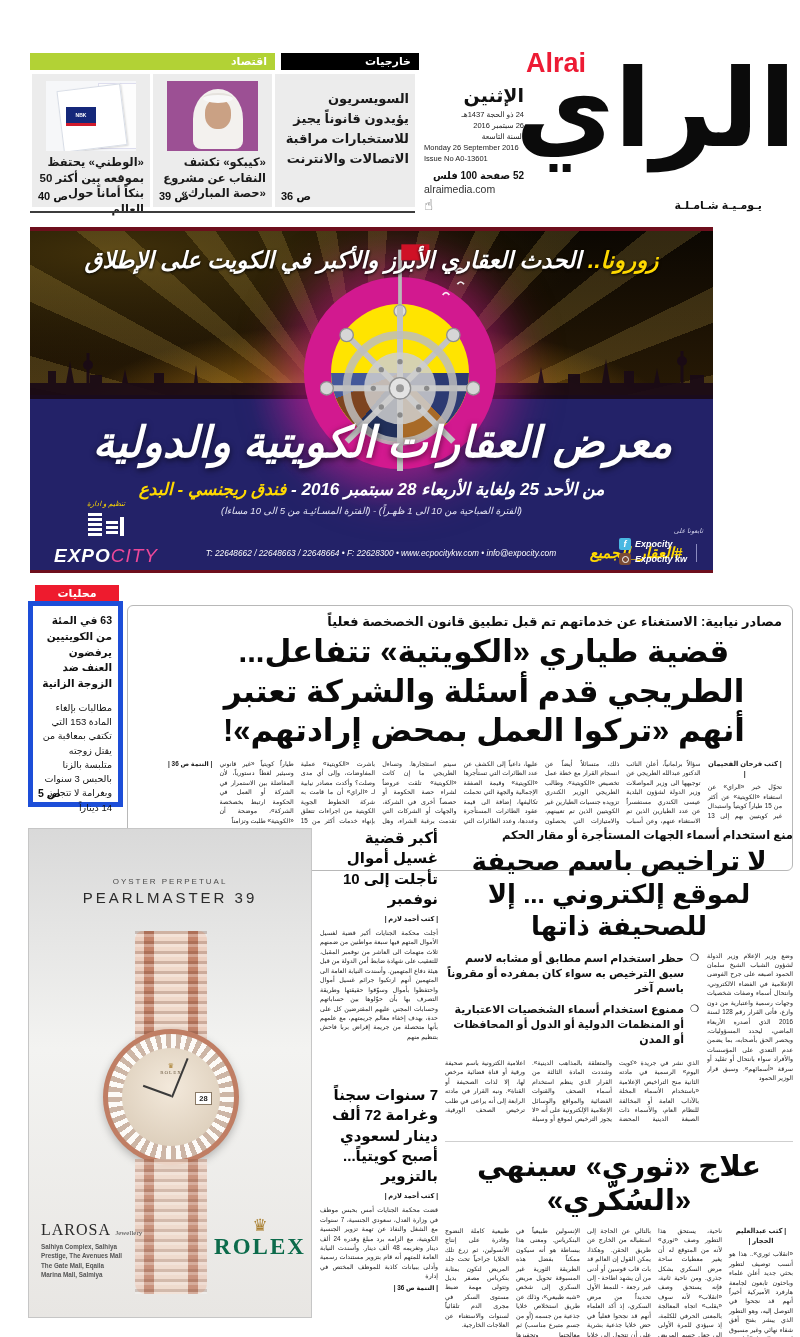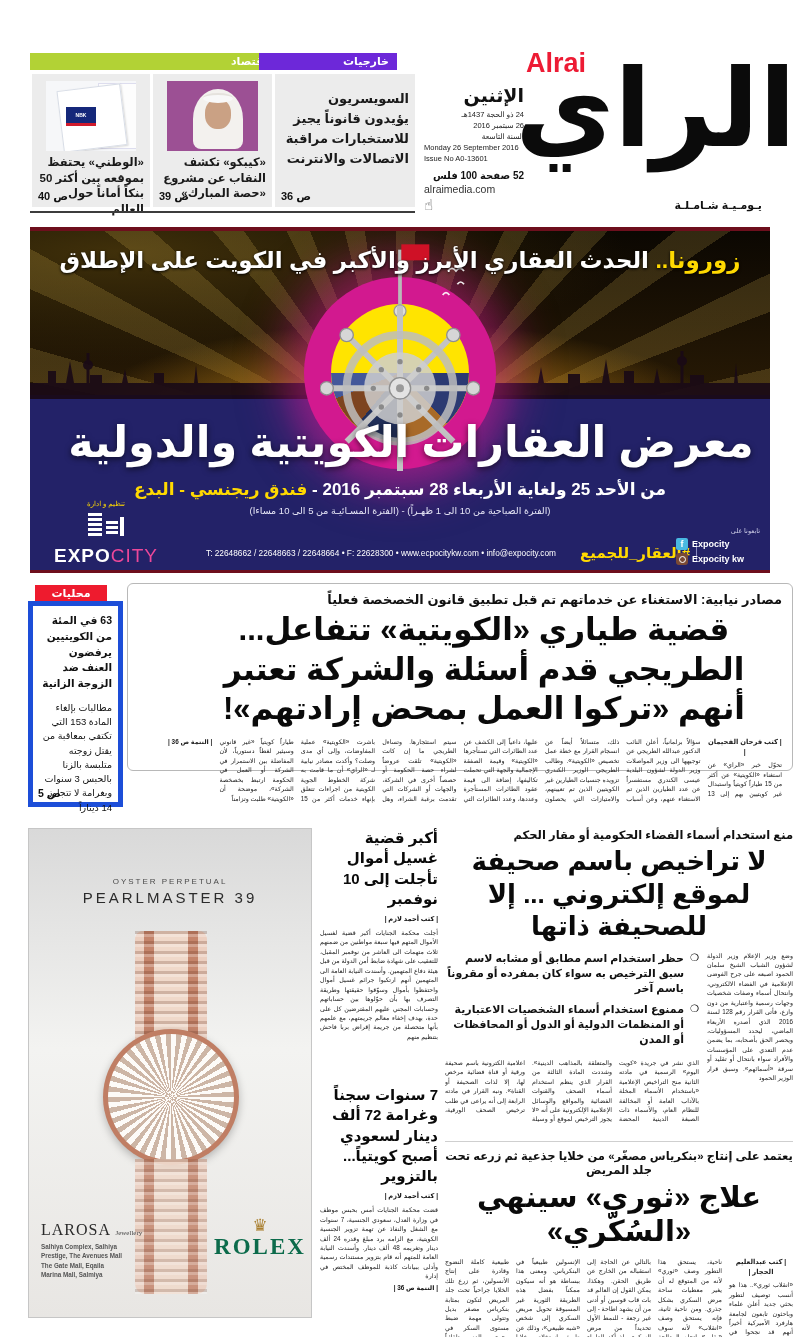--- a/index.html
+++ b/index.html
@@ -2,21 +2,21 @@
 <html><head>
 <meta charset="utf-8">
 <style>
   html,body{margin:0;padding:0;background:#fff;}
   .page{position:relative;width:800px;height:1337px;background:#fff;overflow:hidden;
         font-family:"Liberation Sans","DejaVu Sans",sans-serif;color:#111;}
   
   .tab{position:absolute;height:17px;color:#fff;font-weight:bold;font-size:11px;
        display:flex;align-items:center;justify-content:flex-end;padding:0 8px;box-sizing:border-box;}
   .tab-economy{left:30px;top:53px;width:245px;background:#b2d235;}
-  .tab-foreign{left:259px;top:53px;width:138px;background:#6d28d9;}
+  .tab-foreign{left:281px;top:53px;width:138px;background:#000000;}
   .teaser{position:absolute;top:74px;height:133px;background:#ececec;box-sizing:border-box;padding:5px 6px;}
   .teaser-photo{height:70px;margin:2px 8px 4px;position:relative;overflow:hidden;}
   .photo-nbk{background:#f6f7f9;}
   .nbk-card{position:absolute;left:14px;top:6px;width:62px;height:60px;background:#fff;
             border:1px solid #d8dde6;transform:rotate(-7deg);box-shadow:1px 1px 2px rgba(0,0,0,.15);}
   .nbk-card2{position:absolute;left:52px;top:2px;width:40px;height:64px;background:#fdfdfd;border:1px solid #dde;}
   .nbk-logo{position:absolute;left:20px;top:26px;width:30px;height:16px;background:#15287a;color:#fff;
             font-size:5px;font-weight:bold;display:flex;align-items:center;justify-content:center;}
   .nbk-red{position:absolute;left:20px;top:42px;width:30px;height:3px;background:#d01a2c;}
   .photo-man{background:#9c5094;}
@@ -35,21 +35,21 @@
   .m-pages{font-size:10px;font-weight:bold;margin-top:6px;}
   .m-site{direction:ltr;text-align:left;font-size:10.5px;color:#333;margin-top:2px;}
   .m-hand{direction:ltr;text-align:left;font-size:15px;color:#555;margin-top:1px;}
   .logo-block{position:absolute;left:524px;top:40px;width:272px;height:172px;}
   .logo-latin{position:absolute;left:2px;top:8px;color:#ed1b34;font-weight:bold;font-size:27px;letter-spacing:0px;}
   .logo-arabic{position:absolute;right:0;top:12px;width:100%;text-align:left;font-size:108px;line-height:1.05;
                font-weight:900;color:#0b0b0b;direction:rtl;}
   .logo-tagline{position:absolute;right:34px;bottom:0;font-size:11px;font-weight:bold;letter-spacing:5px;
                 color:#111;direction:rtl;}
   
-  .banner{position:absolute;left:30px;top:227px;width:740px;height:346px;overflow:hidden;background:#0c0803;}
+  .banner{position:absolute;left:30px;top:227px;width:683px;height:346px;overflow:hidden;background:#0c0803;font-style:italic;}
   .banner-strip-top{position:absolute;left:0;right:0;top:0;height:4px;background:#6e0f1d;z-index:6;}
   .banner-strip-bot{position:absolute;left:0;right:0;bottom:0;height:3px;background:#6e0f1d;z-index:6;}
   .banner-top{position:absolute;left:0;right:0;top:0;height:168px;
     background:
       radial-gradient(ellipse 62% 85% at 50% 118%, rgba(255,205,70,.95), rgba(186,126,22,.5) 42%, rgba(40,26,4,0) 72%),
       repeating-conic-gradient(from 242deg at 50% 135%, rgba(255,214,96,.16) 0 5deg, rgba(0,0,0,0) 5deg 13deg),
       radial-gradient(ellipse at 12% 15%, #40300a, rgba(0,0,0,0) 55%),
       linear-gradient(#0b0702,#281a05);}
   .banner-tagline{position:absolute;top:20px;left:0;width:100%;text-align:center;z-index:4;
       font-size:23px;font-weight:bold;color:#fff;direction:rtl;text-shadow:0 1px 3px #000;}
@@ -80,29 +80,29 @@
   .banner-hashtag{position:absolute;left:552px;bottom:11px;width:108px;text-align:center;z-index:5;direction:rtl;
       font-size:15px;font-weight:bold;color:#ffd900;border-right:1px solid #8b8bc0;padding-right:6px;}
   .banner-follow{position:absolute;right:10px;bottom:5px;width:84px;z-index:5;}
   .follow-label{color:#cfcfe8;font-size:6.5px;text-align:right;direction:rtl;margin-bottom:3px;}
   .social-row{display:flex;align-items:center;gap:4px;margin:3px 0;color:#fff;font-size:9px;font-weight:bold;}
   .icon-fb{width:12px;height:12px;border-radius:2px;background:#49b8e2;color:#fff;font-size:9px;font-weight:bold;
       display:flex;align-items:center;justify-content:center;}
   .icon-ig{width:12px;height:12px;border-radius:3px;background:#7a4a35;position:relative;}
   .icon-ig::after{content:"";position:absolute;inset:2.5px;border:1.5px solid #fff;border-radius:50%;}
   
-  .local-tab{position:absolute;left:35px;top:585px;width:72px;height:16px;background:#ee1b2e;color:#fff;
+  .local-tab{position:absolute;left:35px;top:585px;width:84px;height:16px;background:#ee1b2e;color:#fff;
       font-size:11px;font-weight:bold;display:flex;align-items:center;justify-content:center;direction:rtl;}
   .local-box{position:absolute;left:28px;top:601px;width:95px;height:206px;border:5px solid #1d4ed8;background:#fff;
       box-sizing:border-box;padding:7px 6px;direction:rtl;text-align:right;}
   .local-lead{font-size:10.5px;font-weight:bold;line-height:1.5;}
   .local-body{font-size:9.5px;line-height:1.5;margin-top:9px;}
   .local-page{position:absolute;left:5px;bottom:3px;font-size:10.5px;font-weight:bold;direction:rtl;}
   
-  .lead-box{position:absolute;left:127px;top:583px;width:666px;height:188px;border:1px solid #b8b8b8;
+  .lead-box{position:absolute;left:127px;top:605px;width:666px;height:266px;border:1px solid #b8b8b8;
       border-radius:6px;box-sizing:border-box;padding:8px 10px 6px;background:#fff;}
   .lead-kicker{text-align:right;direction:rtl;font-weight:bold;font-size:13px;}
   .lead-headline{text-align:center;direction:rtl;font-weight:900;font-size:31px;line-height:1.28;margin-top:3px;color:#0a0a0a;margin-left:48px;}
   .colbody{direction:rtl;text-align:justify;font-size:6.3px;line-height:1.5;color:#222;overflow:hidden;}
   .lead-body{margin-top:8px;height:82px;column-count:8;column-gap:7px;}
   .byline{font-weight:bold;font-size:6.8px;text-align:center;margin-bottom:3px;}
   .cont{font-weight:bold;font-size:6.4px;margin-top:3px;}
   
   .rolex{position:absolute;left:28px;top:828px;width:284px;height:490px;border:1px solid #c6c6c6;box-sizing:border-box;
       background:linear-gradient(180deg,#d9d9d9,#f3f3f1 45%,#e8e6e3);overflow:hidden;}
@@ -327,20 +327,27 @@
       <div class="cont">| التتمة ص 36 |</div>
     </div>
   </div>
 
   <div class="rolex">
     <div class="rx-l1">OYSTER PERPETUAL</div>
     <div class="rx-l2">PEARLMASTER 39</div>
     <div class="band band-top"></div>
     <div class="case">
       <div class="bezel"></div>
+      <div class="dial">
+        <div class="crown-mark">♛</div>
+        <div class="dial-brand">ROLEX</div>
+        <div class="hand hand-h"></div>
+        <div class="hand hand-m"></div>
+        <div class="datewin">28</div>
+      </div>
     </div>
     <div class="band band-bot"></div>
     <div class="larosa">
       <div><span class="larosa-name">LAROSA</span>
       <span class="larosa-suffix">Jewellery</span></div>
       <div class="larosa-address">Salhiya Complex, Salhiya
 Prestige, The Avenues Mall
 The Gate Mall, Eqaila
 Marina Mall, Salmiya</div>
     </div>
@@ -359,39 +366,38 @@
     <div class="mid-story2">
       <div class="mid-hl">7 سنوات سجناً وغرامة 72 ألف دينار لسعودي أصبح كويتياً... بالتزوير</div>
       <div class="mid-byline">| كتب أحمد لازم |</div>
       <div class="mid-body">قضت محكمة الجنايات أمس بحبس موظف في وزارة العدل، سعودي الجنسية، 7 سنوات مع الشغل والنفاذ عن تهمة تزوير الجنسية الكويتية، مع الزامه برد مبلغ وقدره 24 ألف دينار وتغريمه 48 ألف دينار. وأسندت النيابة العامة للمتهم أنه قام بتزوير مستندات رسمية وأدلى ببيانات كاذبة للموظف المختص في إدارة</div>
       <div class="cont">| التتمة ص 36 |</div>
     </div>
   </div>
 
   <div class="rightcol">
     <div>
-      <div class="media-kicker">منع استخدام أسماء الفضاء الحكومية أو مقار الحكم</div>
+      <div class="media-kicker">منع استخدام أسماء الجهات المستأجرة أو مقار الحكم</div>
       <div class="media-hl">لا تراخيص باسم صحيفة لموقع إلكتروني ... إلا للصحيفة ذاتها</div>
       <div class="media-grid">
         <div class="m-col1 colbody">وضع وزير الإعلام وزير الدولة لشؤون الشباب الشيخ سلمان الحمود اصبعه على جرح الفوضى الإعلامية في الفضاء الالكتروني، وانتحال أسماء وصفات شخصيات وجهات رسمية واعتبارية من دون وازع، فأتى القرار رقم 128 لسنة 2016 الذي أصدره الأربعاء الماضي، ليحدد المسؤوليات، ويحصر الحق بأصحابه، بما يضمن عدم التعدي على المؤسسات والأفراد سواء بانتحال أو تقليد أو سرقة «أسمائهم». وسبق قرار الوزير الحمود</div>
         <div class="m-bullets">
           <div class="bullet">حظر استخدام اسم مطابق أو مشابه لاسم سبق الترخيص به سواء كان بمفرده أو مقروناً باسم آخر</div>
           <div class="bullet">ممنوع استخدام أسماء الشخصيات الاعتبارية أو المنظمات الدولية أو الدول أو المحافظات أو المدن</div>
         </div>
         <div class="m-rest colbody">
           <span>الذي نشر في جريدة «كويت اليوم» الرسمية في مادته الثانية منح التراخيص الإعلامية «باستخدام الأسماء المخلة بالآداب العامة أو المخالفة للنظام العام، والأسماء ذات الصبغة الدينية المحضة والمتعلقة بالمذاهب الدينية». وشددت المادة الثالثة من القرار الذي ينظم استخدام أسماء الصحف والقنوات الفضائية والمواقع والوسائل الإعلامية الإلكترونية على أنه «لا يجوز الترخيص لموقع أو وسيلة اعلامية الكترونية باسم صحيفة ورقية أو قناة فضائية مرخص لها، إلا لذات الصحيفة أو القناة». ونبه القرار في مادته الرابعة إلى أنه يراعى في طلب ترخيص الصحف الورقية، والقنوات الفضائية، والمواقع والوسائل الإعلامية</span>
           
         </div>
       </div>
     </div>
 
     <div class="rc-divider"></div>
 
     <div>
-      <div class="health-kicker">يعتمد على إنتاج «بنكرياس مصغّر» من خلايا جذعية ثم زرعه تحت جلد المريض</div>
       <div class="health-hl">علاج «ثوري» سينهي «السُكّري»</div>
       <div class="health-body colbody">
         <div class="byline">| كتب عبدالعليم الحجار |</div>
         <span>«انقلاب ثوري».. هذا هو أنسب توصيف لتطور بحثي جديد أعلن علماء وباحثون تابعون لجامعة هارفرد الأميركية أخيراً أنهم قد نجحوا في التوصل إليه، وهو التطور الذي يبشر بفتح أفق شفاء نهائي وغير مسبوق لمرضى النمط الأول من السكري تحديداً. فمن ناحية، يستحق هذا التطور وصف «ثوري» لأنه من المتوقع له أن يغير معطيات ساحة مرض السكري بشكل جذري. ومن ناحية ثانية، فإنه يستحق وصف «انقلاب» لأنه سوف «يقلب» اتجاه المعالجة بالمعنى الحرفي للكلمة، إذ سيؤدي للمرة الأولى إلى جعل جسم المريض يستعيد قدرته على إفراز الإنسولين داخلياً ليستغني بالتالي عن الحاجة إلى استقباله من الخارج عن طريق الحقن. وهكذا، يمكن القول إن العالم قد بات قاب قوسين أو أدنى من أن يشهد اطاحة - إلى غير رجعة - للنمط الأول تحديداً من مرض السكري، إذ أكد العلماء أنهم قد نجحوا فعلياً في حض خلايا جذعية بشرية على أن تتحول إلى خلايا «بيتا» ناضجة، وهي الخلايا التي تنتج الإنسولين طبيعياً في البنكرياس. ومعنى هذا ببساطة هو أنه سيكون ممكناً بفضل هذه الطريقة الثورية غير المسبوقة تحويل مريض السكري إلى شخص «شبه طبيعي»، وذلك عن طريق استخلاص خلايا جذعية من جسمه (أو من جسم متبرع مناسب) ثم معالجتها وتحفيزها مختبرياً إلى أن تتحول خلايا «بيتا» بنكريافية طبيعية كاملة النضوج وقادرة على إنتاج الأنسولين، ثم زرع تلك الخلايا جراحياً تحت جلد المريض لتكون بمثابة بنكرياس مصغر بديل وتتولى مهمة ضبط مستوى السكر في مجرى الدم تلقائياً لسنوات والاستغناء عن العلاجات الخارجية.</span>
         
       </div>
     </div>
   </div>
 
 </div>

